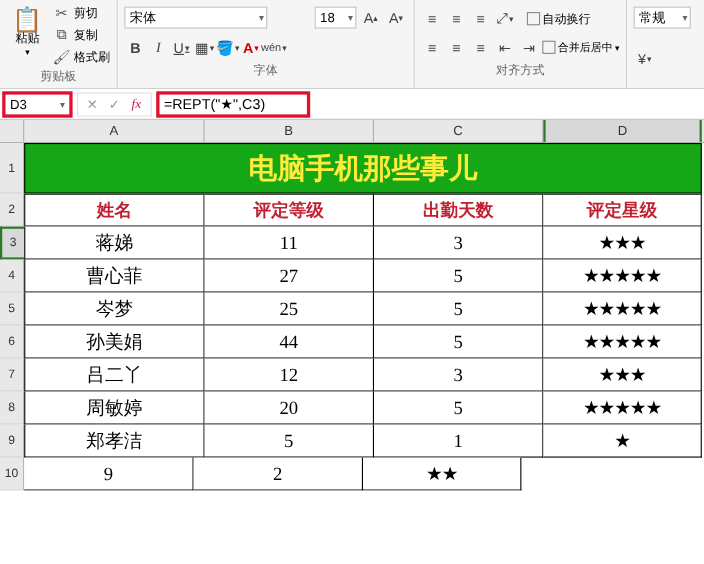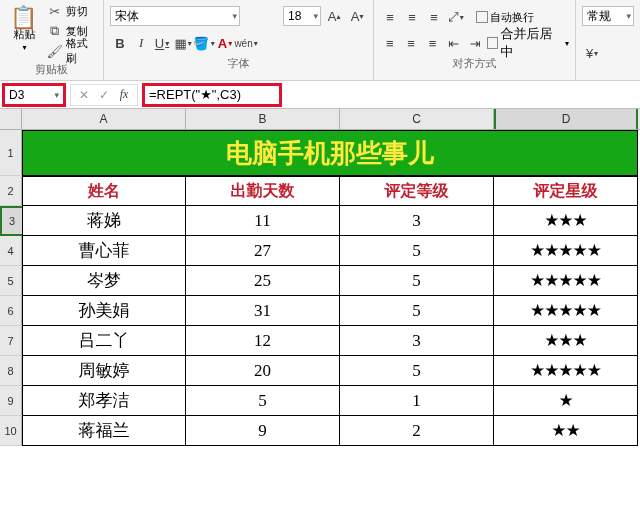--- a/index.html
+++ b/index.html
@@ -28,21 +28,21 @@
   .align-row { display: flex; gap: 2px; align-items: center; height: 22px; }
   .chk { width: 12px; height: 12px; border: 1px solid #888; display: inline-block; }
   .num-group { display: flex; flex-direction: column; gap: 16px; padding-top: 4px; }
   
   
   .formula-bar { display: flex; align-items: center; border-bottom: 1px solid #c0c0c0; height: 28px; background: #fff; padding: 2px; gap: 4px; }
   .name-box { border: 3px solid #e01030; width: 64px; height: 24px; display: flex; align-items: center; padding: 0 4px; font-size: 12px; position: relative; background: #fff; }
   .name-box::after { content: "▾"; position: absolute; right: 4px; font-size: 9px; color: #666; }
   .fbar-btns { display: flex; gap: 2px; border: 1px solid #e0e0e0; height: 22px; align-items: center; padding: 0 4px; }
   .fbar-btn { width: 18px; text-align: center; color: #999; }
-  .fx { font-style: italic; font-family: serif; color: #404040; }
+  .fx { font-style: italic; font-family: serif; color: #be185d; }
   .formula-input { border: 3px solid #e01030; height: 24px; flex: 0 0 140px; display: flex; align-items: center; padding: 0 4px; font-size: 13px; background: #fff; }
   
   
   .grid-wrap { position: relative; }
   .col-headers { display: flex; background: #e8e8e8; border-bottom: 1px solid #b0b0b0; }
   .corner { width: 22px; height: 20px; border-right: 1px solid #b0b0b0; background: #e8e8e8; }
   .ch { height: 20px; border-right: 1px solid #b0b0b0; text-align: center; font-size: 12px; line-height: 20px; color: #333; }
   .ch.A { width: 164px; }
   .ch.B { width: 154px; }
   .ch.C { width: 154px; }
@@ -133,21 +133,21 @@
         <span class="chk"></span>
         <span style="font-size:11px">自动换行</span>
       </div>
       <div class="align-row">
         <span class="icon-btn">≡</span>
         <span class="icon-btn">≡</span>
         <span class="icon-btn">≡</span>
         <span class="icon-btn">⇤</span>
         <span class="icon-btn">⇥</span>
         <span class="chk"></span>
-        <span style="font-size:13px">合并后居中</span>
+        <span style="font-size:10px">合并后居中</span>
         <span style="font-size:8px">▾</span>
       </div>
     </div>
     <div class="rib-title">对齐方式</div>
   </div>
 
   <div class="rib-group" style="border-right:none">
     <div class="num-group">
       <div class="font-select dd-arrow" style="width:52px">
           <span>常规</span>
@@ -185,22 +185,22 @@
   <div class="rows">
 
     <div class="row title-row">
       <div class="rh" style="height:46px">1</div>
       <div class="cell merged" style="border-left:1px solid #000;border-top:1px solid #000">电脑手机那些事儿</div>
     </div>
 
     <div class="row hdr-row">
       <div class="rh" style="height:30px">2</div>
       <div class="cell A">姓名</div>
+      <div class="cell C">评定等级</div>
       <div class="cell B">出勤天数</div>
-      <div class="cell C">评定等级</div>
       <div class="cell D">评定星级</div>
     </div>
 
     <div id="data-rows">
         <div class="row data-row">
           <div class="rh rh3" style="height:30px">3</div>
           <div class="cell A">蒋娣</div>
           <div class="cell B">11</div>
           <div class="cell C">3</div>
           <div class="cell D">★★★</div>
@@ -215,21 +215,21 @@
         <div class="row data-row">
           <div class="rh" style="height:30px">5</div>
           <div class="cell A">岑梦</div>
           <div class="cell B">25</div>
           <div class="cell C">5</div>
           <div class="cell D">★★★★★</div>
         </div>
         <div class="row data-row">
           <div class="rh" style="height:30px">6</div>
           <div class="cell A">孙美娟</div>
-          <div class="cell B">31</div>
+          <div class="cell B">44</div>
           <div class="cell C">5</div>
           <div class="cell D">★★★★★</div>
         </div>
         <div class="row data-row">
           <div class="rh" style="height:30px">7</div>
           <div class="cell A">吕二丫</div>
           <div class="cell B">12</div>
           <div class="cell C">3</div>
           <div class="cell D">★★★</div>
         </div>
@@ -242,20 +242,19 @@
         </div>
         <div class="row data-row">
           <div class="rh" style="height:30px">9</div>
           <div class="cell A">郑孝洁</div>
           <div class="cell B">5</div>
           <div class="cell C">1</div>
           <div class="cell D">★</div>
         </div>
         <div class="row data-row">
           <div class="rh" style="height:30px">10</div>
-          <div class="cell A">蒋福兰</div>
           <div class="cell B">9</div>
           <div class="cell C">2</div>
           <div class="cell D">★★</div>
         </div>
       </div>
   </div>
 </div>
 
 </body></html>

